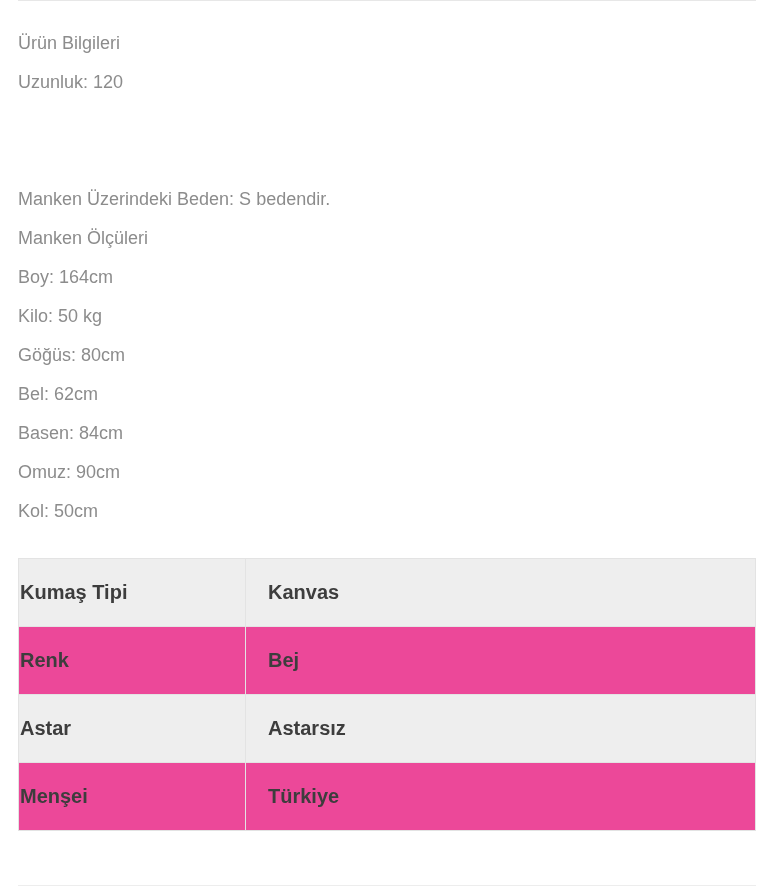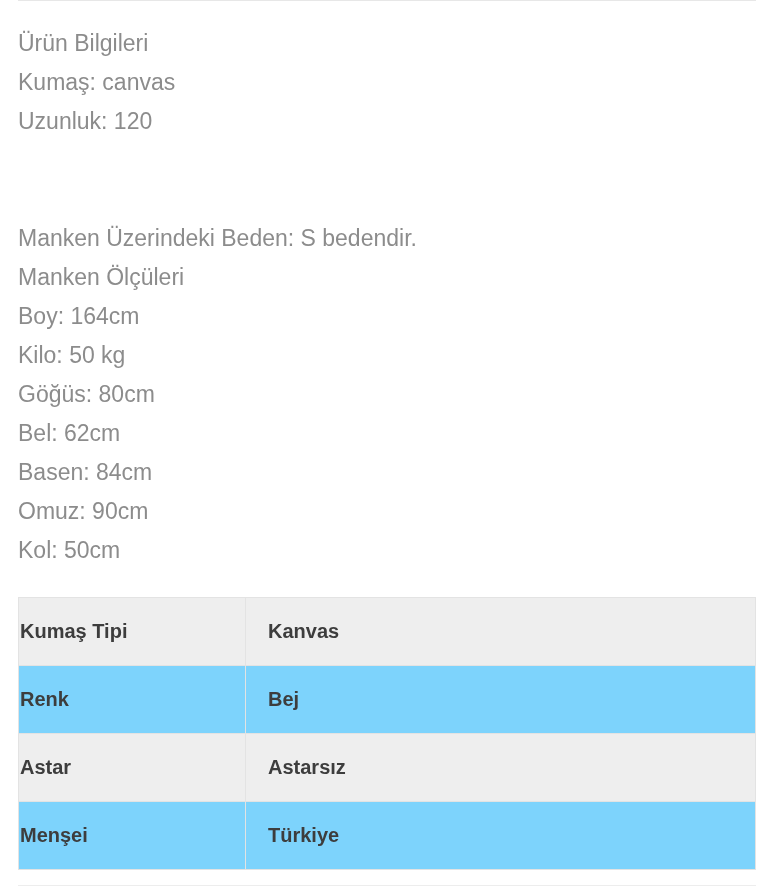--- a/index.html
+++ b/index.html
@@ -31,21 +31,21 @@
   .content {
     position: absolute;
     top: 0;
     left: 0;
     right: 0;
     padding: 24px 18px 0 18px;
     box-sizing: border-box;
   }
   .desc-block {
     color: #8c8c8c;
-    font-size: 23px;
+    font-size: 18px;
     line-height: 39px;
     font-weight: 400;
   }
   .desc-line {
     white-space: pre;
   }
   .spacer {
     height: 78px;
   }
   table.spec-table {
@@ -68,21 +68,21 @@
   }
   td.val-cell {
     padding-left: 22px;
     font-weight: 700;
     color: #3d3d3d;
   }
   tr.row-shaded td {
     background: #eeeeee;
   }
   tr.row-plain td {
-    background: #7dd3fc;
+    background: #ec4899;
   }
   .bottom-rule {
     position: absolute;
     bottom: 0;
     left: 18px;
     right: 18px;
     height: 1px;
     background: #ededed;
   }
 </style>
@@ -90,21 +90,20 @@
 <body>
 
 <div class="page">
 
   <div class="top-rule"></div>
 
   <div class="content">
 
     <div class="desc-block">
       <div class="desc-line">Ürün Bilgileri</div>
-      <div class="desc-line">Kumaş: canvas</div>
       <div class="desc-line">Uzunluk: 120</div>
     </div>
 
     <div class="spacer"></div>
 
     <div class="desc-block">
       <div class="desc-line">Manken Üzerindeki Beden: S bedendir.</div>
       <div class="desc-line">Manken Ölçüleri</div>
       <div class="desc-line">Boy: 164cm</div>
       <div class="desc-line">Kilo: 50 kg</div>

